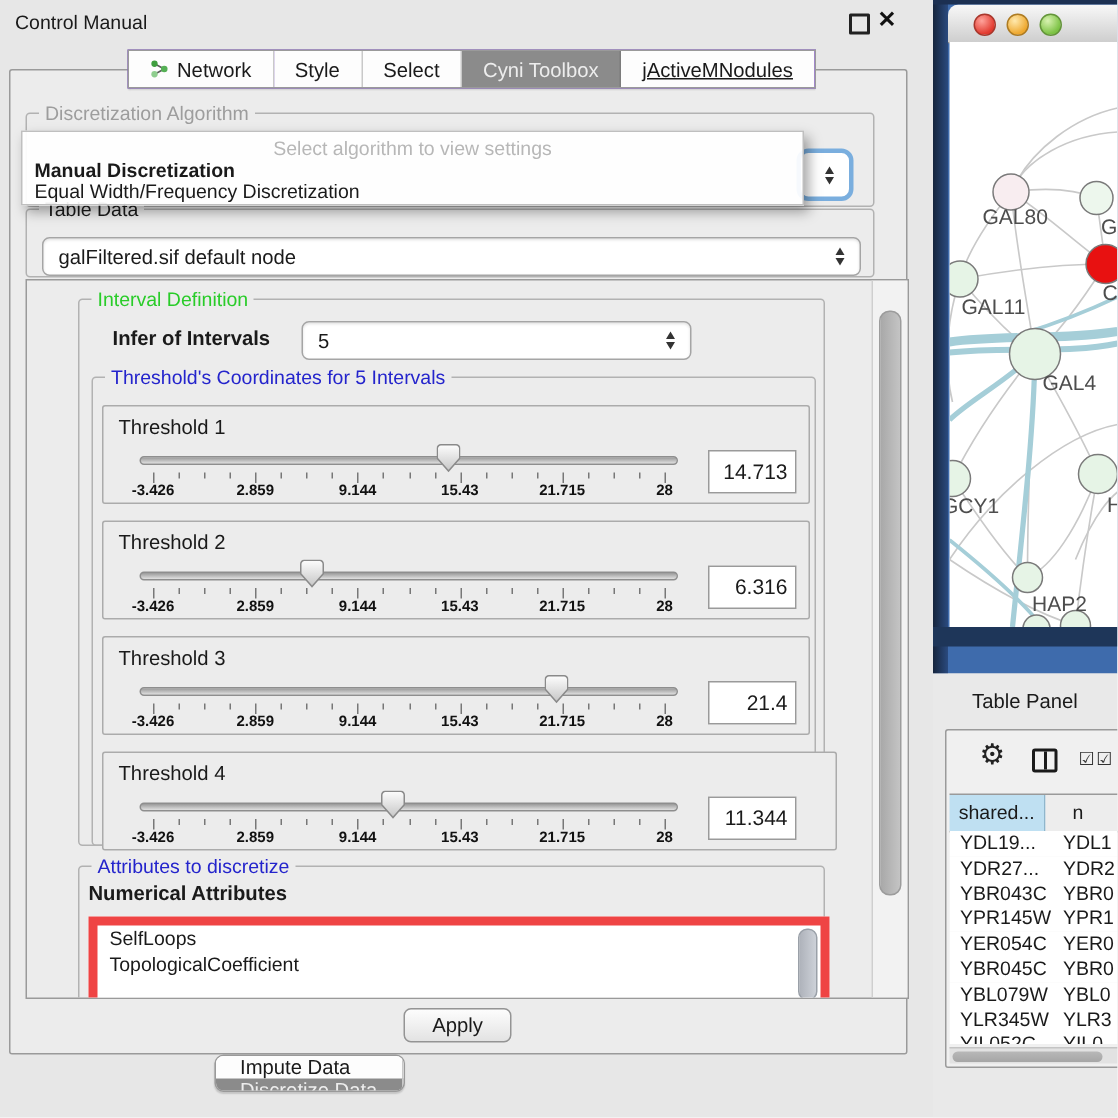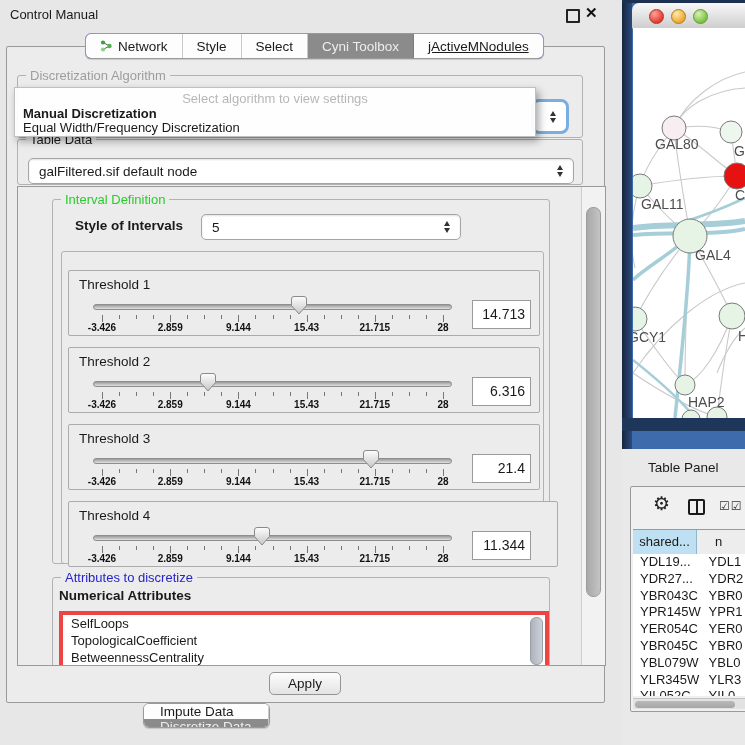--- a/index.html
+++ b/index.html
@@ -6,21 +6,21 @@
   body{font-family:"Liberation Sans",sans-serif;font-size:13px;color:#1a1a1a;}
   #stage{position:relative;width:745px;height:745px;background:#e7e7e7;overflow:hidden;}
   .abs{position:absolute;}
 
   
   #cp-titlebar{left:0;top:0;width:620px;height:30px;}
   #cp-title{left:10px;top:7px;font-size:13px;}
   #float-icon{left:566px;top:9px;width:10px;height:10px;border:2px solid #222;border-radius:1px;}
   #close-icon{left:585px;top:4px;font-size:15px;font-weight:bold;color:#111;}
 
-  #top-tabbar{left:85px;top:33px;height:24px;display:flex;border:1px solid #9a9a9a;border-radius:6px;overflow:hidden;background:#6d28d9;z-index:5;box-shadow:0 1px 1px rgba(0,0,0,.15);}
+  #top-tabbar{left:85px;top:33px;height:24px;display:flex;border:1px solid #9a9a9a;border-radius:0;overflow:hidden;background:#6d28d9;z-index:5;box-shadow:0 1px 1px rgba(0,0,0,.15);}
   .tab{display:flex;align-items:center;gap:5px;padding:0 14px;background:#fdfdfd;border-right:1px solid #c9c9c9;font-size:13.5px;cursor:default;}
   .tab:last-child{border-right:none;text-decoration:underline;}
   .tab.sel{background:#8b8b8b;color:#ededed;border-right-color:#7c7c7c;}
 
   #main-panel{left:6px;top:46px;width:597px;height:655px;background:#ececec;border:1px solid #9a9a9a;border-radius:2px;}
 
   .gbox{position:absolute;border:1px solid #b2b2b2;border-radius:3px;}
   .gtitle{position:absolute;top:-8px;left:8px;background:#ececec;padding:0 4px;font-size:13px;white-space:nowrap;}
 
   #algo-group{left:10px;top:28px;width:564px;height:61px;}
@@ -62,21 +62,21 @@
   .thumb{position:absolute;top:25px;width:16px;height:19px;}
   .tick{position:absolute;width:1px;background:#777;}
   .tick.major{top:44px;height:7px;}
   .tick.minor{top:44px;height:4px;}
   .ticklabel{position:absolute;top:51px;transform:translateX(-50%);font-size:10px;font-weight:bold;color:#111;white-space:nowrap;}
   .vfield{position:absolute;left:403px;top:29px;width:52px;height:27px;background:#fff;border:1px solid #9a9a9a;font-size:14px;text-align:right;line-height:27px;padding-right:5px;}
 
   #attr-group{left:34px;top:390px;width:496px;height:110px;}
   #attr-title{color:#2424cc;}
   #attr-sub{left:6px;top:10px;font-weight:bold;font-size:13.5px;}
-  #attr-list{left:6px;top:33px;width:482px;height:60px;background:#fff;border:4px solid #ef4444;overflow:hidden;}
+  #attr-list{left:6px;top:33px;width:482px;height:60px;background:#fff;border:6px solid #ef4444;overflow:hidden;}
   .attr-item{padding-left:8px;height:17px;line-height:17px;font-size:13px;}
   #attr-scroll{position:absolute;right:2px;top:2px;width:11px;height:46px;background:linear-gradient(90deg,#aeb2ba,#cdd1d8);border-radius:6px;border:1px solid #9aa0a8;}
 
   #apply-btn{left:262px;top:625px;width:70px;height:21px;background:linear-gradient(#fdfdfd,#e3e3e3);border:1px solid #949494;border-radius:5px;text-align:center;line-height:21px;font-size:13.5px;}
 
   #bottom-tabbar{left:143px;top:703px;height:23px;display:flex;border:1px solid #9a9a9a;border-radius:6px;overflow:hidden;background:#fff;z-index:5;box-shadow:0 1px 1px rgba(0,0,0,.15);flex-direction:column;}
   .btab{display:flex;align-items:center;padding:0 16px;background:#fdfdfd;border-right:1px solid #c9c9c9;font-size:13.5px;}
   .btab:last-child{border-right:none;}
   .btab.sel{background:#8b8b8b;color:#ededed;}
 
@@ -165,26 +165,27 @@
       <div class="combo" id="tabledata-combo">
         <span class="cval">galFiltered.sif default node</span>
         <span class="stepper"></span>
       </div>
     </div>
 
     <div class="abs" id="scrollpane">
 
       <div class="gbox" id="interval-group">
         <span class="gtitle" id="interval-title">Interval Definition</span>
-        <div class="abs" id="noi-label">Style of Intervals</div>
+        <div class="abs" id="noi-label">Infer of Intervals</div>
         <div class="combo" id="noi-combo">
           <span class="cval">5</span>
           <span class="stepper"></span>
         </div>
         <div class="gbox" id="thr-group">
+          <span class="gtitle" id="thr-title">Threshold's Coordinates for 5 Intervals</span>
         <div class="tbox" style="top: 18px;">
               <div class="tlabel">Threshold 1</div>
               <div class="track"></div>
               <div class="tick major" style="left: 33px;"></div>
               <div class="tick minor" style="left: 50.05px;"></div>
               <div class="tick minor" style="left: 67.1px;"></div>
               <div class="tick minor" style="left: 84.15px;"></div>
               <div class="tick major" style="left: 101.2px;"></div>
               <div class="tick minor" style="left: 118.25px;"></div>
               <div class="tick minor" style="left: 135.3px;"></div>
@@ -321,21 +322,20 @@
           </div>
       </div>
 
       <div class="gbox" id="attr-group">
         <span class="gtitle" id="attr-title">Attributes to discretize</span>
         <div class="abs" id="attr-sub">Numerical Attributes</div>
         <div class="abs" id="attr-list">
           <div class="abs" id="attr-scroll"></div>
         <div class="attr-item">SelfLoops</div>
             <div class="attr-item">TopologicalCoefficient</div>
-            <div class="attr-item">BetweennessCentrality</div>
           </div>
       </div>
 
       <div class="abs" id="vscroll-track">
         <div class="abs" id="vscroll-thumb"></div>
       </div>
     </div>
 
     <div class="abs" id="apply-btn">Apply</div>
   </div>

